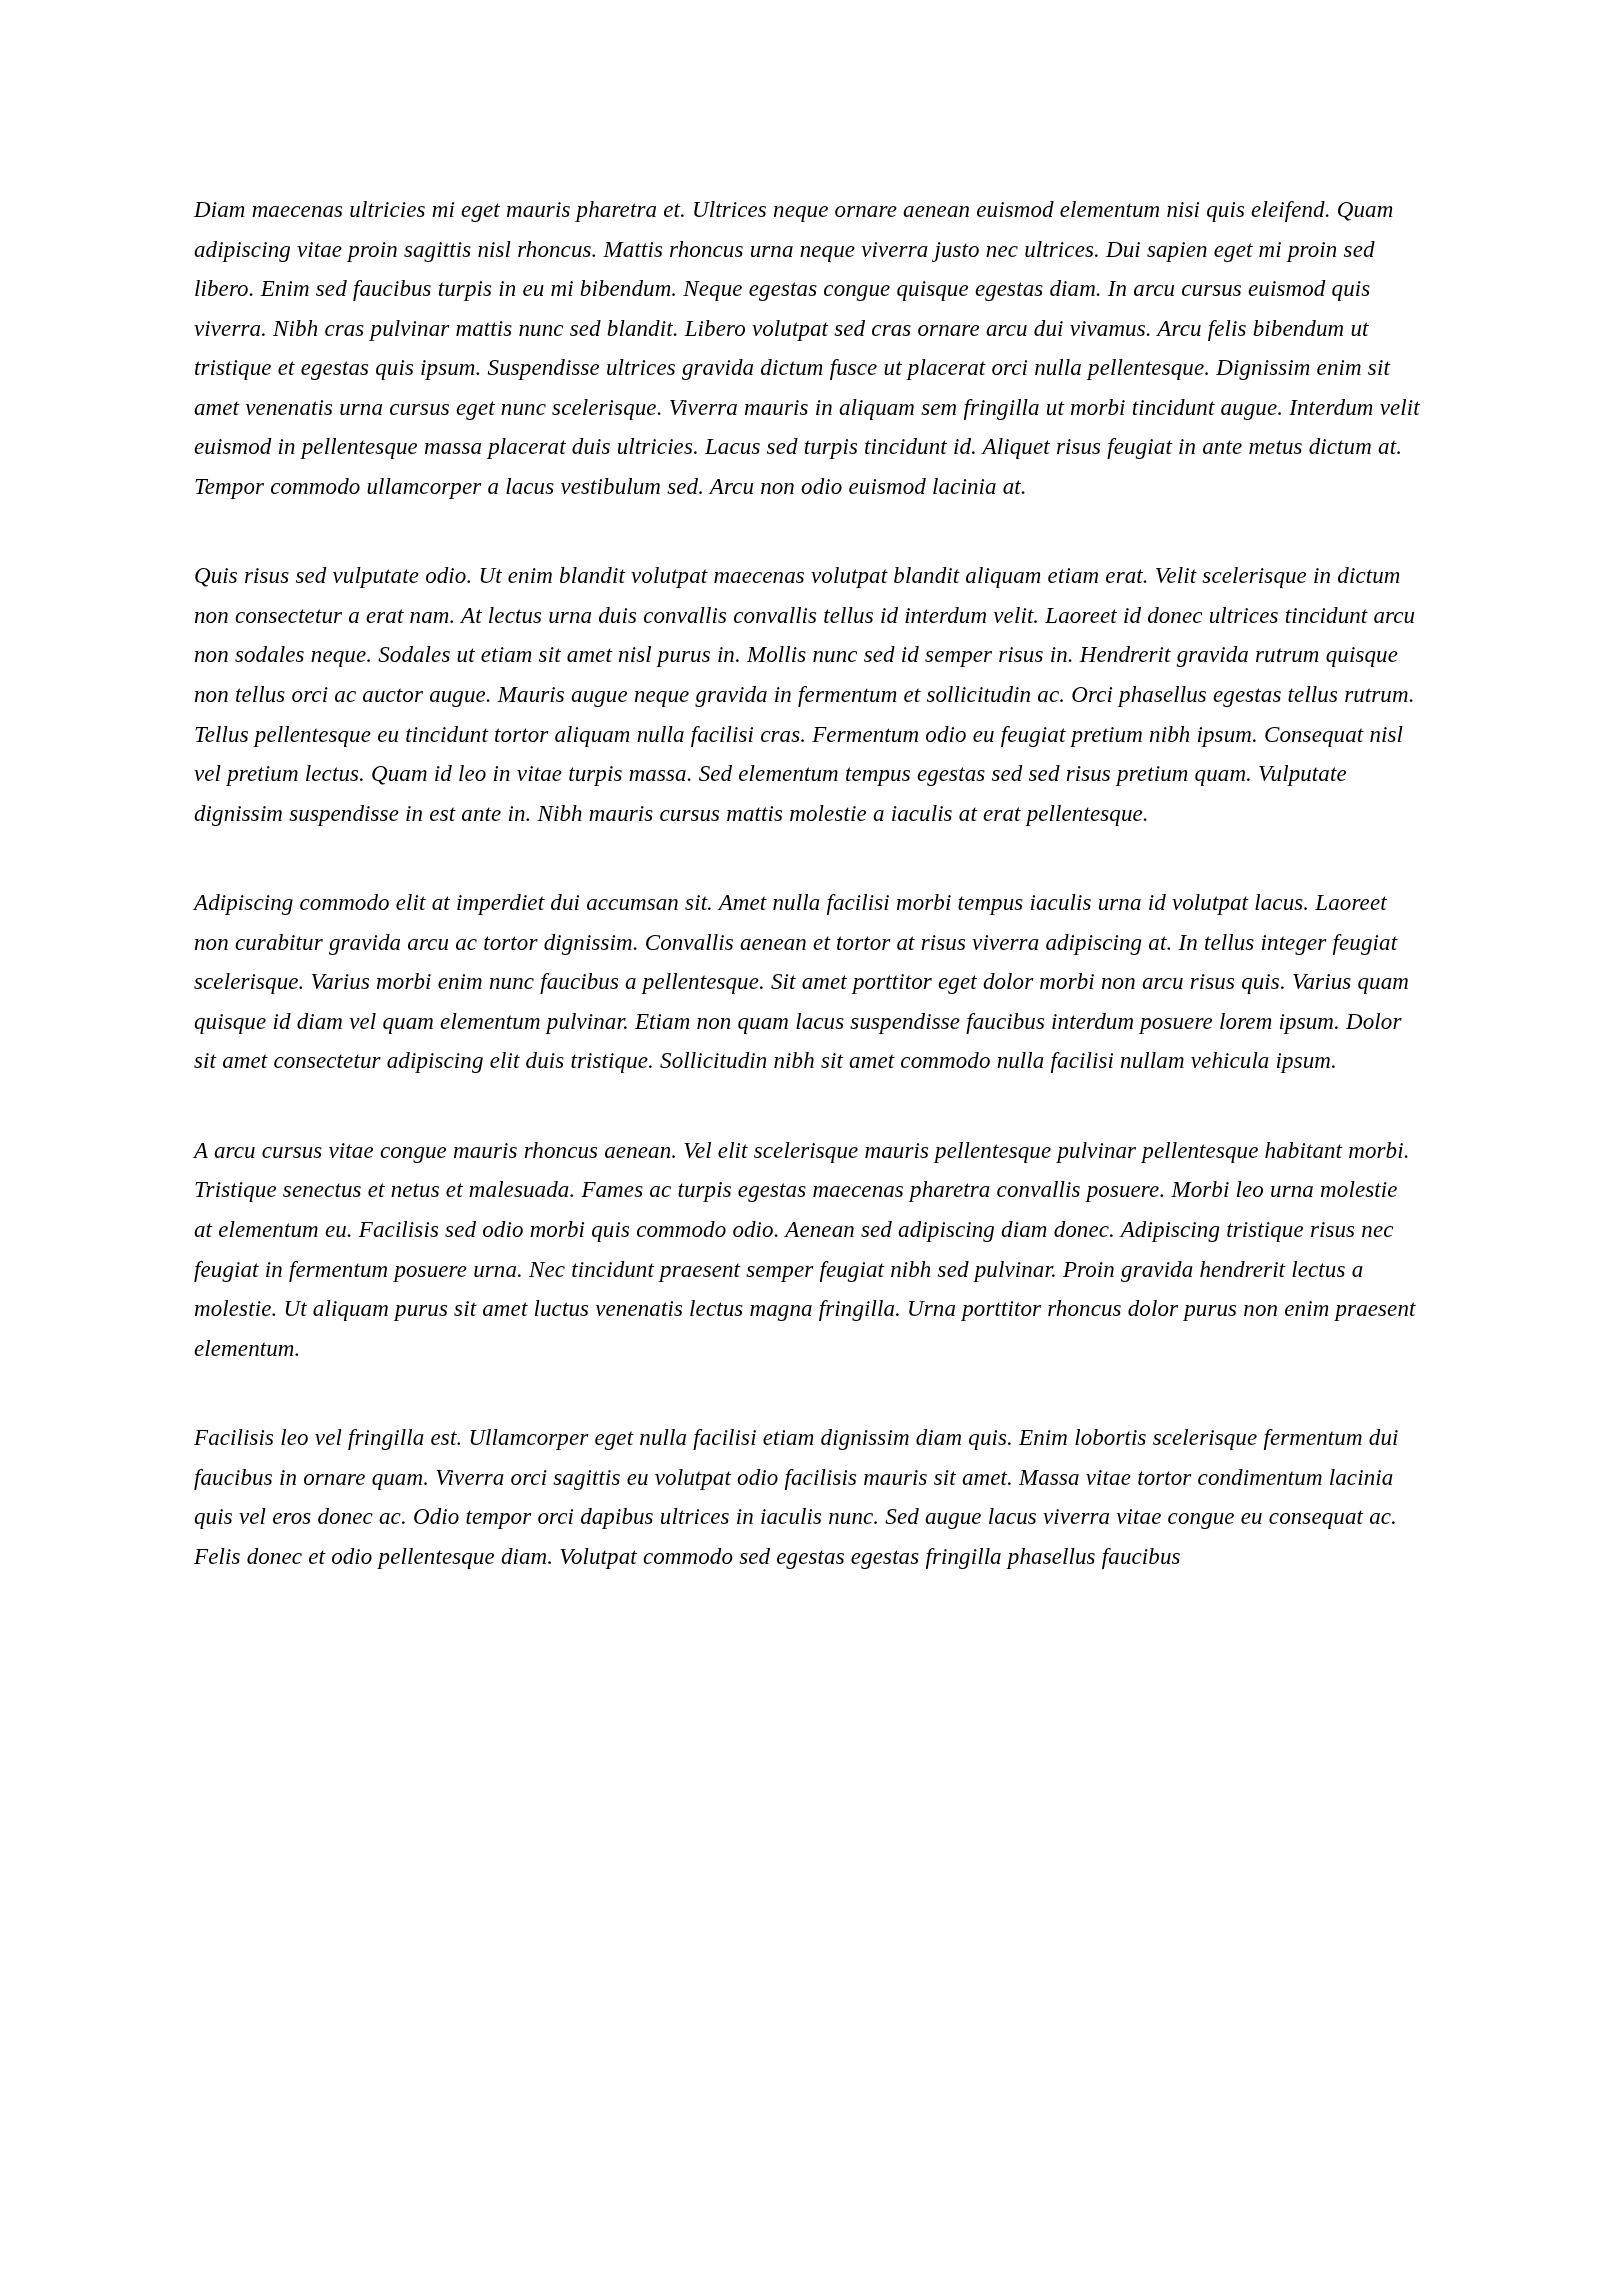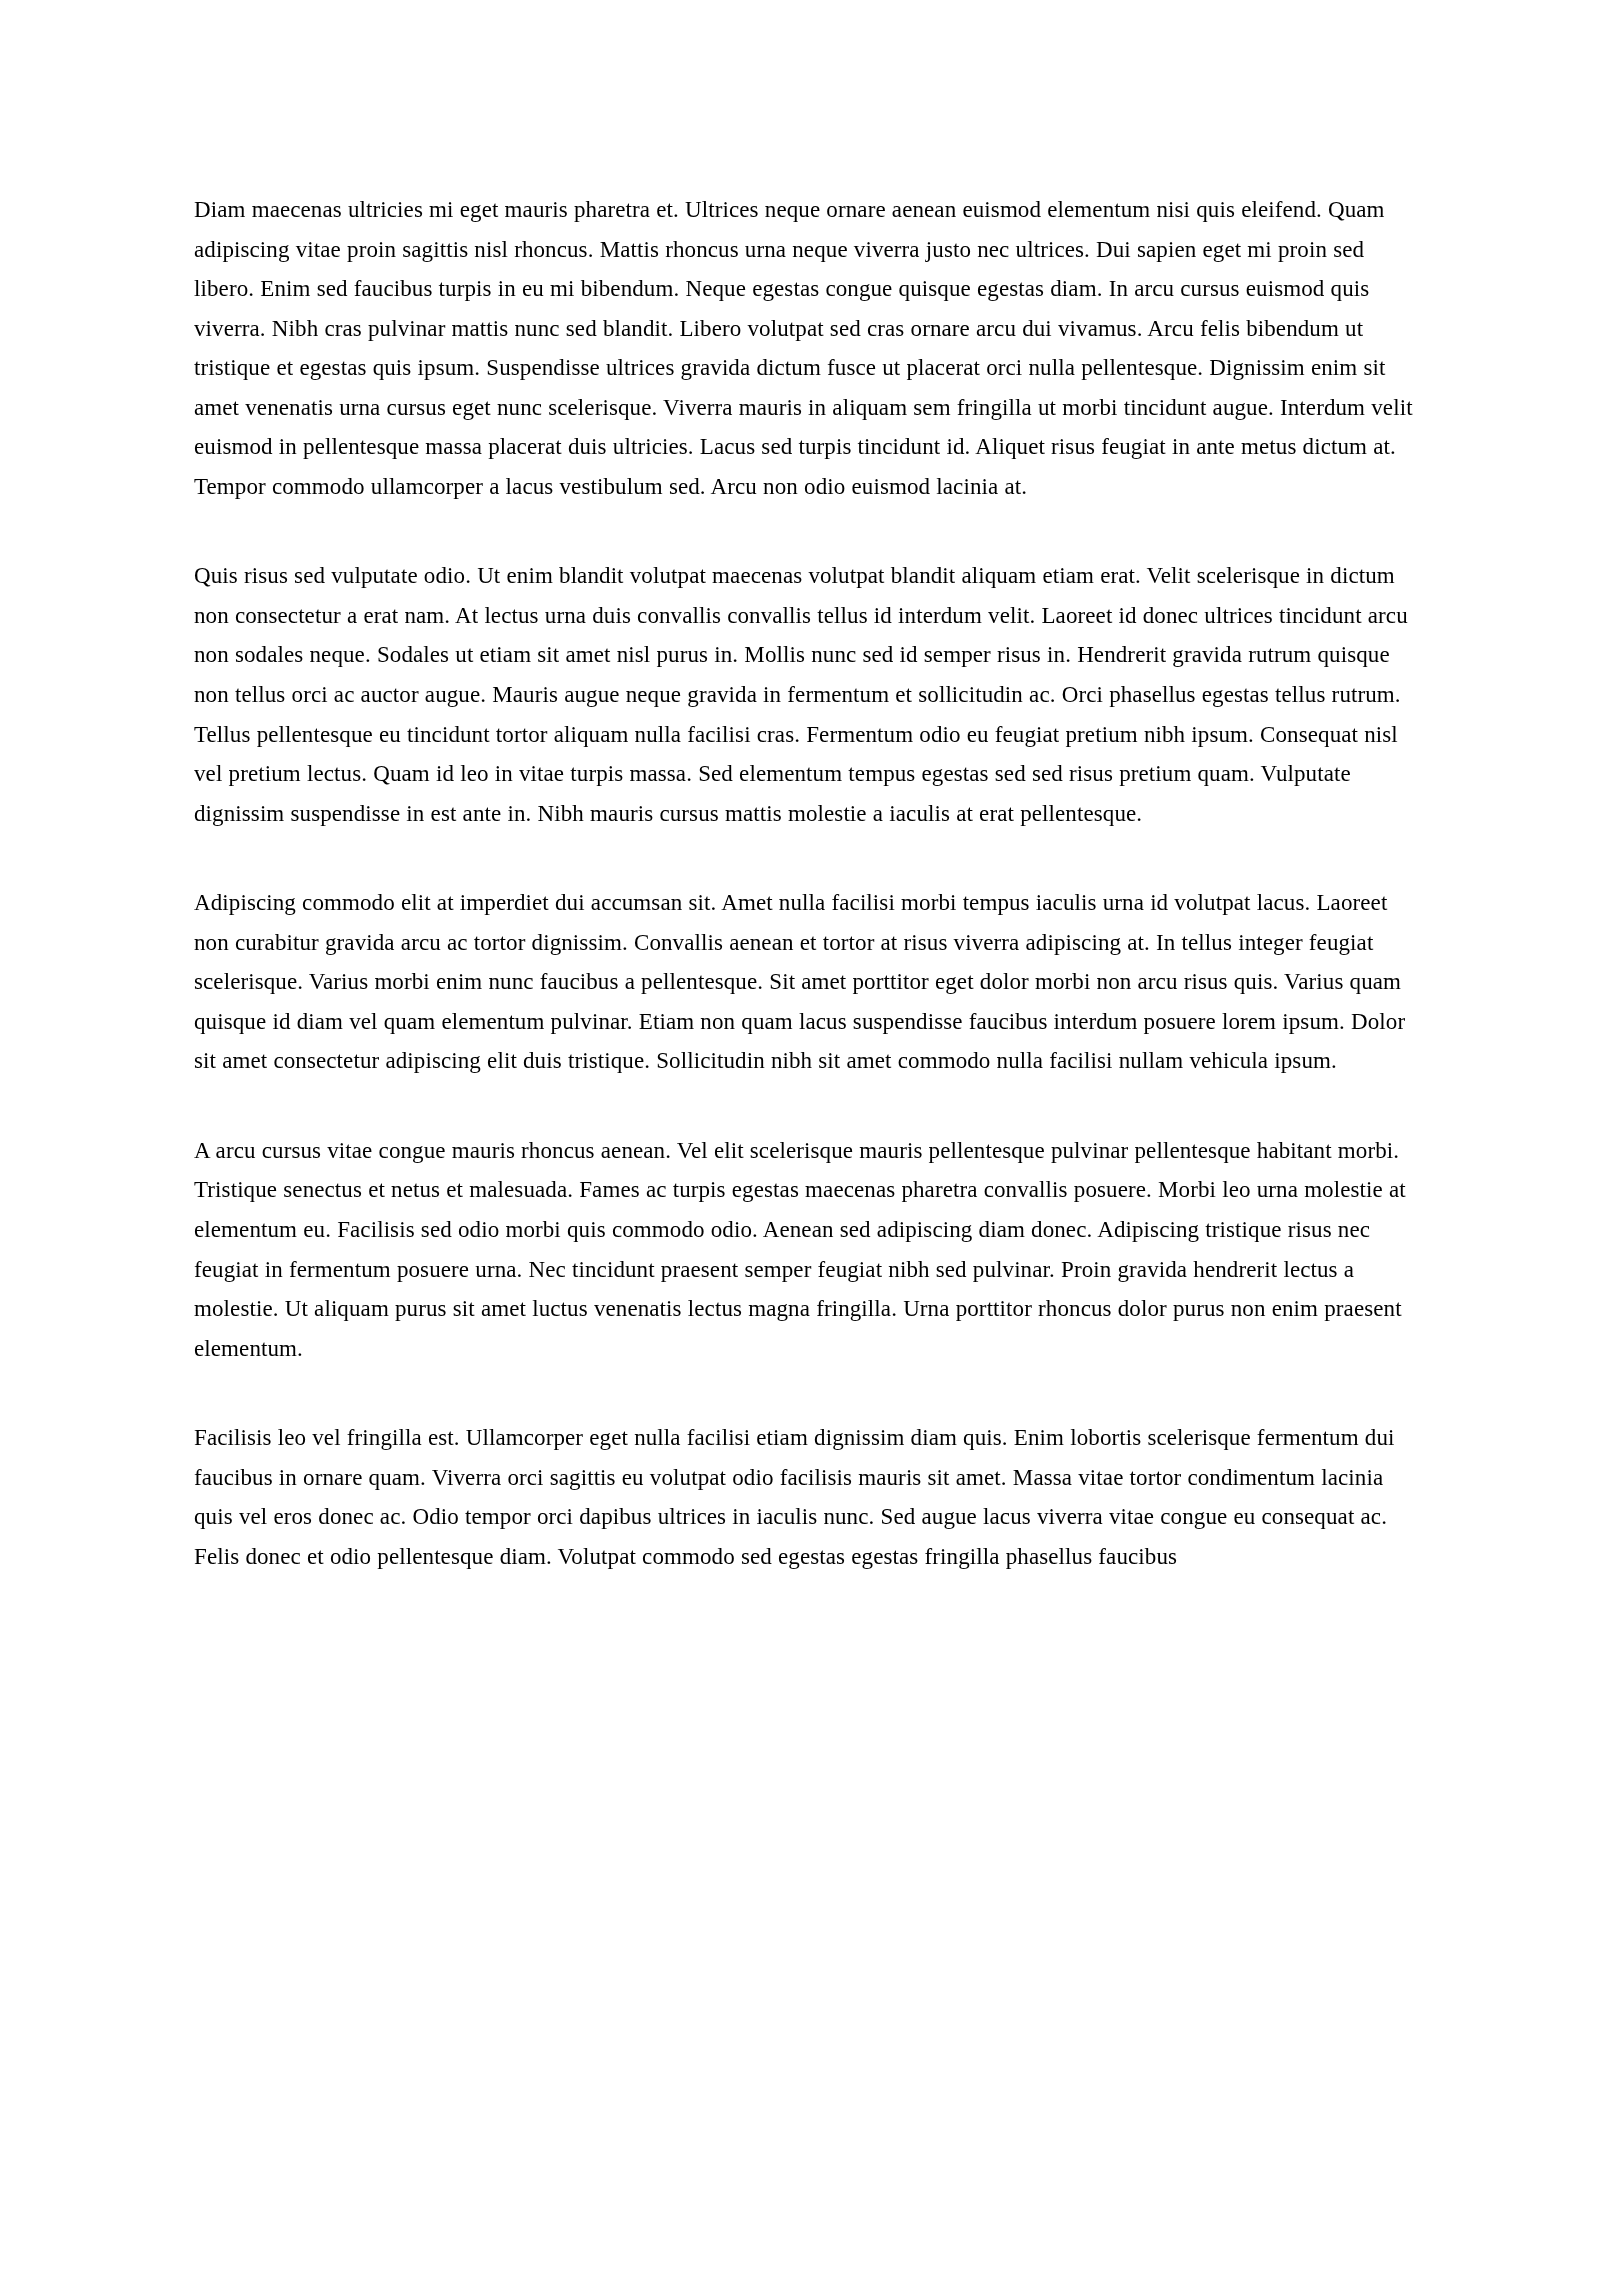--- a/index.html
+++ b/index.html
@@ -23,20 +23,21 @@
   }
   .para {
     font-family: "Liberation Serif", "DejaVu Serif", serif;
     font-size: 23px;
     line-height: 1.72;
     color: #000000;
     text-align: left;
     margin: 0 0 50px 0;
     letter-spacing: 0.1px;
     word-spacing: 0.3px;
+    font-style: italic;
   }
   .para:last-child {
     margin-bottom: 16px;
   }
 </style>
 </head>
 <body>
 
 <div class="page">
   <div class="doc-body">

